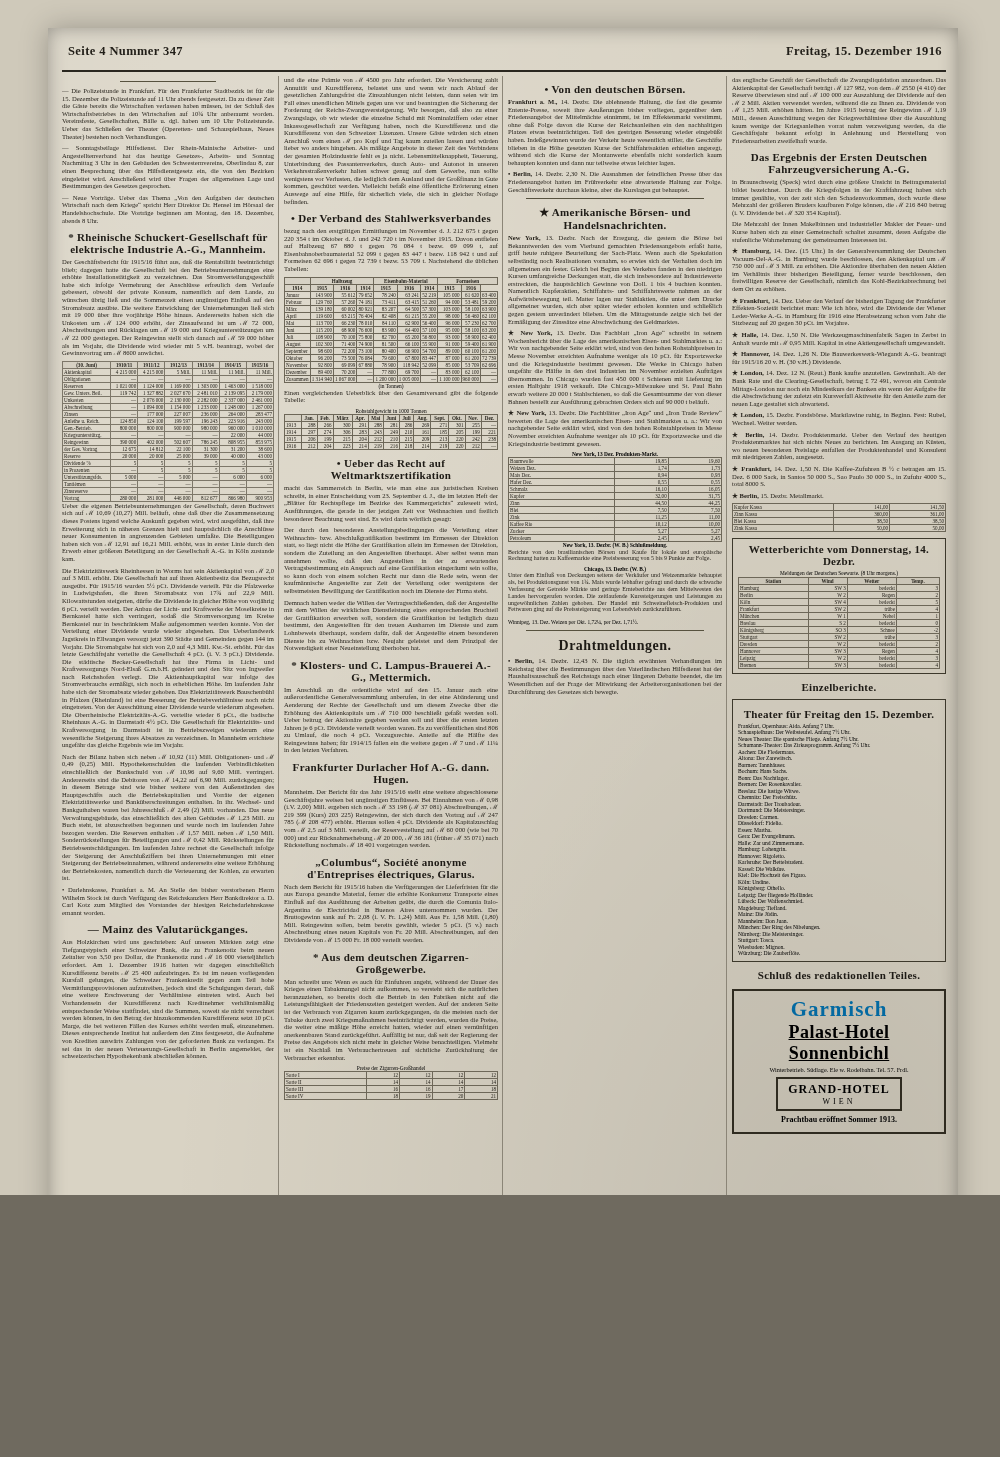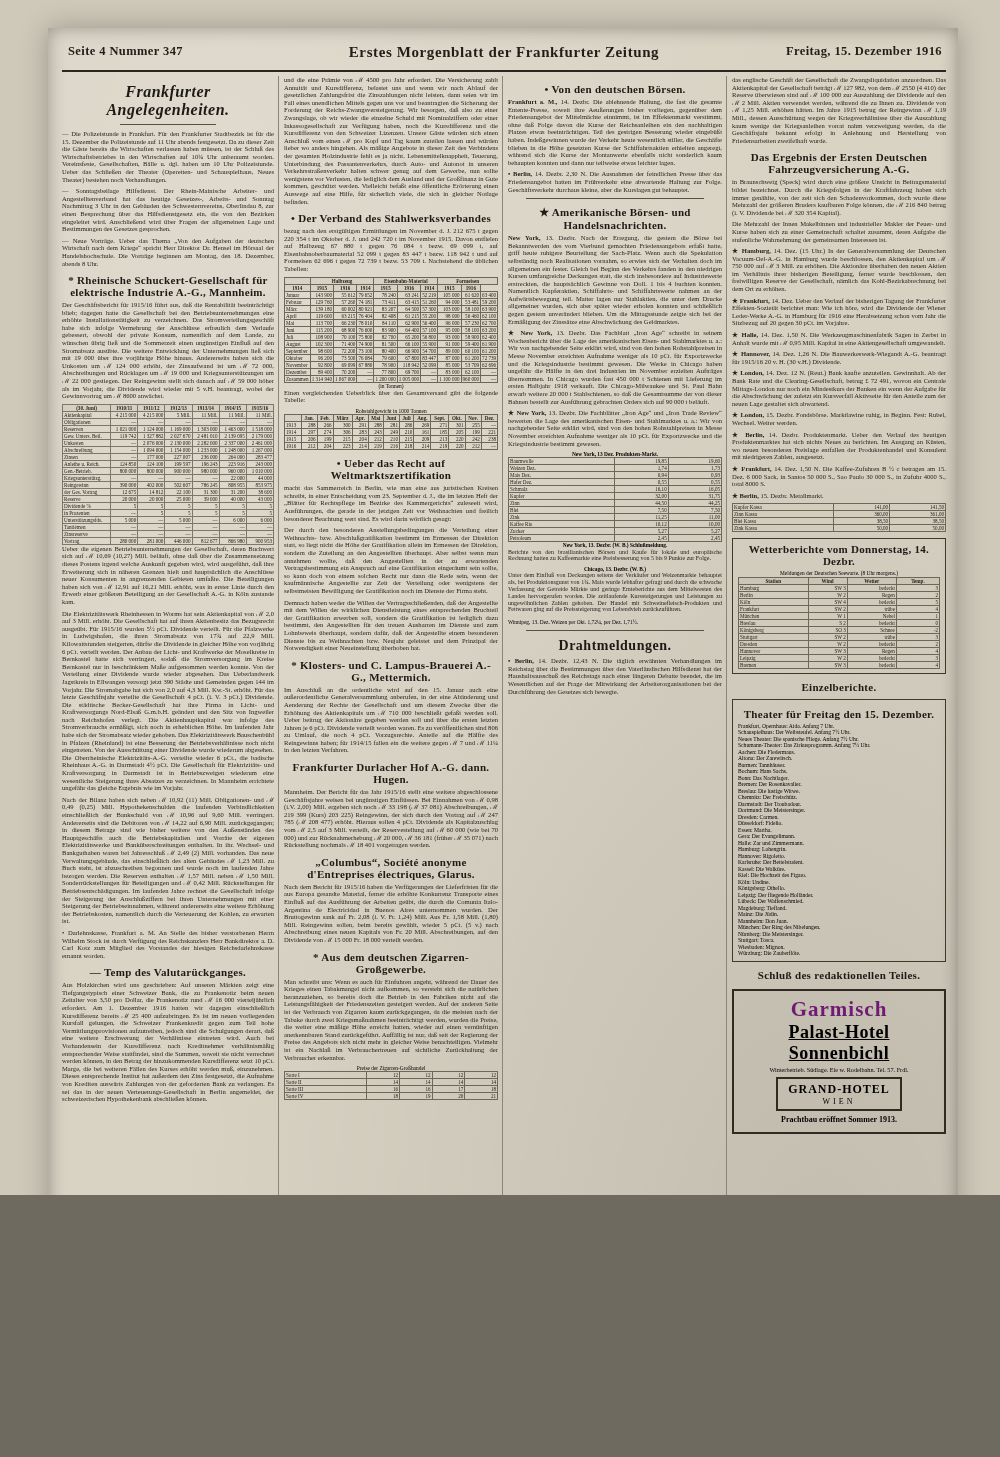--- a/index.html
+++ b/index.html
@@ -76,51 +76,49 @@
   }
   table.t th{font-weight:bold;text-align:center;background:rgba(0,0,0,.03);}
   table.t td.l{text-align:left;}
   table.t.thin th,table.t.thin td{border-color:#7d7769;}
 
   
   .adbanner{
     border:2px solid #2f2b20;margin-top:8px;padding:6px 6px 8px 6px;text-align:center;
     background:rgba(0,0,0,.02);
   }
-  .ad-garmisch{font-size:21px;font-weight:bold;letter-spacing:1px;color:#701a75;}
+  .ad-garmisch{font-size:21px;font-weight:bold;letter-spacing:1px;color:#0369a1;}
   .ad-palast{font-size:18px;font-weight:bold;letter-spacing:.5px;text-decoration:underline;}
   .ad-sub{font-size:6.2px;line-height:7px;margin-top:2px;}
   .ad-grand{
     display:inline-block;border:2px solid #2f2b20;padding:3px 10px;margin-top:4px;
     font-size:12px;font-weight:bold;letter-spacing:1px;
   }
   .ad-wien{font-size:8px;letter-spacing:3px;font-weight:normal;}
   .ad-foot{font-size:8px;font-weight:bold;margin-top:4px;}
 
   .theaterline{font-size:5.6px;line-height:6.5px;}
 </style>
 </head>
 <body>
 
 <div id="page">
   <div id="sheet"></div>
 
   <div class="masthead">
     <div class="mh-left">Seite 4   Nummer 347</div>
-    <div class="mh-center">Erstes Morgenblatt der Frankfurter Zeitung</div>
     <div class="mh-right">Freitag, 15. Dezember 1916</div>
   </div>
 
   <div class="cols">
     <div class="rule r1"></div>
     <div class="rule r2"></div>
     <div class="rule r3"></div>
 
     <div class="col c1">
-      <div class="hd big script">Frankfurter Angelegenheiten.</div>
       <hr class="hr short">
       <p class="para">— Die Polizeistunde in Frankfurt. Für den Frankfurter Stadtbezirk ist für die 15. Dezember die Polizeistunde auf 11 Uhr abends festgesetzt. Da zu dieser Zeit die Gäste bereits die Wirtschaften verlassen haben müssen, ist der Schluß des Wirtschaftsbetriebes in den Wirtschaften auf 10¾ Uhr anberaumt worden. Vereinsfeste, Gesellschaften, Bälle u. dgl. haben um 10 Uhr Polizeistunde. Ueber das Schließen der Theater (Operetten- und Schauspielhaus, Neues Theater) bestehen noch Verhandlungen.</p>
       <p class="para">— Sonntagsbeilage Hilfsdienst. Der Rhein-Mainische Arbeiter- und Angestelltenverband hat das heutige Gesetzes-, Arbeits- und Sonntag Nachmittag 3 Uhr in den Gebäuden des Schwesternvereins, Oberlindau 8, zur einen Besprechung über das Hilfsdienstgesetz ein, die von den Bezirken eingeleitet wird. Anschließend wird über Fragen der allgemeinen Lage und Bestimmungen des Gesetzes gesprochen.</p>
       <p class="para">— Neue Vorträge. Ueber das Thema „Von den Aufgaben der deutschen Wirtschaft nach dem Kriege“ spricht Herr Direktor Dr. Hensel im Hörsaal der Handelshochschule. Die Vorträge beginnen am Montag, den 18. Dezember, abends 8 Uhr.</p>
 
 
       <div class="hd">* Rheinische Schuckert-Gesellschaft für elektrische Industrie A.-G., Mannheim.</div>
       <p class="para">Der Geschäftsbericht für 1915/16 führt aus, daß die Rentabilität beeinträchtigt blieb; dagegen hatte die Gesellschaft bei den Betriebsunternehmungen eine erhöhte Installationstätigkeit zu verzeichnen. Das Stromverteilungsgeschäft habe sich infolge Vermehrung der Anschlüsse erfreulich dem Verlaufe gebessert, obwohl der private Konsum, namentlich auf dem Lande, zu wünschen übrig ließ und die Sommerzeit einen ungünstigen Einfluß auf den Stromabsatz ausübte. Die weitere Entwicklung der Unternehmungen ließ sich mit 19 000 über ihre vorjährige Höhe hinaus. Andererseits haben sich die Unkosten um ℳ 124 000 erhöht, der Zinsaufwand ist um ℳ 72 000, Abschreibungen und Rücklagen um ℳ 19 000 und Kriegsunterstützungen um ℳ 22 000 gestiegen. Der Reingewinn stellt sich danach auf ℳ 59 000 höher als im Vorjahr, die Dividende wird wieder mit 5 v.H. beantragt, wobei der Gewinnvortrag um ℳ 8600 anwächst.</p>
 
       <table class="t thin">
@@ -307,21 +305,21 @@
               <td>866 980</td>
               <td>900 953</td>
             </tr>
           </tbody>
       </table>
 
       <p class="para">Ueber die eigenen Betriebsunternehmungen der Gesellschaft, deren Buchwert sich auf ℳ 10,69 (10,27) Mill. beläuft, ohne daß über die Zusammensetzung dieses Postens irgend welche Auskunft gegeben wird, wird ausgeführt, daß ihre Erweiterung sich in näheren Grenzen hielt und hauptsächlich die Anschlüsse neuer Konsumenten in angrenzenden Gebieten umfaßte. Die Beteiligungen haben sich von ℳ 12,91 auf 16,21 Mill. erhöht, was in erster Linie durch den Erwerb einer größeren Beteiligung an der Gesellschaft A.-G. in Köln zustande kam.</p>
       <p class="para">Die Elektrizitätswerk Rheinhessen in Worms hat sein Aktienkapital von ℳ 2,0 auf 3 Mill. erhöht. Die Gesellschaft hat auf ihren Aktienbesitz das Bezugsrecht ausgeübt. Für 1915/16 wurden 5½ pCt. Dividende verteilt. Für die Pfalzwerke in Ludwigshafen, die ihren Stromabsatz von 17¾ auf 22,9 Mill. Kilowattstunden steigerten, dürfte die Dividende in gleicher Höhe von vorjährig 6 pCt. verteilt werden. Der Anbau der Licht- und Kraftwerke der Moselkreise in Bernkastel hatte sich verringert, sodaß die Stromversorgung im Kreise Bernkastel nur in beschränktem Maße aufgenommen werden konnte. Von der Verteilung einer Dividende wurde wieder abgesehen. Das Ueberlandwerk Jagstkreis in Ellwangen versorgt jetzt 390 Städte und Gemeinden gegen 144 im Vorjahr. Die Stromabgabe hat sich von 2,0 auf 4,3 Mill. Kw.-St. erhöht. Für das letzte Geschäftsjahr verteilte die Gesellschaft 4 pCt. (i. V. 3 pCt.) Dividende. Die städtische Becker-Gesellschaft hat ihre Firma in Licht- und Kraftversorgungs Nord-Elsaß G.m.b.H. geändert und den Sitz von Ingweiler nach Reichshofen verlegt. Die Aktienhauptkapital war infolge des Stromverbrauchs ermäßigt, sich noch in erheblichen Höhe. Im laufenden Jahr habe sich der Stromabsatz wieder gehoben. Das Elektrizitätswerk Bauschenbühl in Pfalzen (Rheinland) ist eine Besserung der Betriebsverhältnisse noch nicht eingetreten. Von der Ausschüttung einer Dividende wurde wiederum abgesehen. Die Oberrheinische Elektrizitäts-A.-G. verteilte wieder 6 pCt., die badische Rheinhaus A.-G. in Darmstadt 4½ pCt. Die Gesellschaft für Elektrizitäts- und Kraftversorgung in Darmstadt ist in Betriebszweigen wiederum eine wesentliche Steigerung ihres Absatzes zu verzeichnen. In Mannheim errichtete ungefähr das gleiche Ergebnis wie im Vorjahr.</p>
       <p class="para">Nach der Bilanz haben sich neben ℳ 10,92 (11) Mill. Obligationen- und ℳ 0,49 (0,25) Mill. Hypothekenschulden die laufenden Verbindlichkeiten einschließlich der Bankschuld von ℳ 10,96 auf 9,60 Mill. verringert. Andererseits sind die Debitoren von ℳ 14,22 auf 6,90 Mill. zurückgegangen; in diesem Betrage sind wie bisher weitere von den Außenständen des Hauptgeschäfts auch die Betriebskapitalien und Vorräte der eigenen Elektrizitätswerke und Banküberschreitungen enthalten. In ihr. Wechsel- und Bankguthaben waren bei Jahresschluß ℳ 2,49 (2) Mill. vorhanden. Das neue Verwaltungsgebäude, das einschließlich des alten Gebäudes ℳ 1,23 Mill. zu Buch steht, ist abzuschreiben begonnen und wurde noch im laufenden Jahre bezogen werden. Die Reserven enthalten ℳ 1,57 Mill. neben ℳ 1,50 Mill. Sonderrückstellungen für Beteiligungen und ℳ 0,42 Mill. Rückstellungen für Betriebsentschädigungen. Im laufenden Jahre rechnet die Gesellschaft infolge der Steigerung der Anschlußziffern bei ihren Unternehmungen mit einer Steigerung der Betriebseinnahmen, während andererseits eine weitere Erhöhung der Betriebskosten, namentlich durch die Verteuerung der Kohlen, zu erwarten ist.</p>
       <p class="para">• Darlehnskasse, Frankfurt a. M. An Stelle des bisher verstorbenen Herrn Wilhelm Stock ist durch Verfügung des Reichskanzlers Herr Bankdirektor a. D. Carl Kotz zum Mitglied des Vorstandes der hiesigen Reichsdarlehnskasse ernannt worden.</p>
-      <div class="hd">— Temp des Valutarückganges.</div>
+      <div class="hd">— Mainz des Valutarückganges.</div>
       <p class="para">Aus Holzkirchen wird uns geschrieben: Auf unseren Märkten zeigt eine Tiefgangstypisch einer Schweizer Bank, die zu Frankenotiz beim neuen Zeitalter von 3,50 pro Dollar, die Frankenotiz rund ℳ 16 000 vierteljährlich erfordert. Am 1. Dezember 1916 hatten wir dagegen einschließlich Kursdifferenz bereits ℳ 25 400 aufzubringen. Es ist im neuen vorliegenden Kursfall gelungen, die Schweizer Frankenkredit gegen zum Teil hohe Vermittlungsprovisionen aufzutreiben, jedoch sind die Schulgungen derart, daß eine weitere Erschwerung der Verhältnisse eintreten wird. Auch bei Vorhandensein der Kursdifferenz nach Kreditnehmer verhältnismäßig entsprechender Weise stattfindet, sind die Summen, soweit sie nicht verrechnet werden können, in den Betrag der hinzukommenden Kursdifferenz setzt 10 pCt. Marge, die bei weiteren Fällen des Kurses erhöht werden muß, einzunehmen. Dieses entsprechende Institut hat außerdem den Zins festgesetzt, die Aufnahme von Krediten auswärts Zahlungen von der geforderten Bank zu verlangen. Es sei das in der neuen Verteuerungs-Gesellschaft in Berlin angemeldet, der schweizerischen Hypothekenbank abschließen können.</p>
     </div>
 
     <div class="col c2">
       <p class="para">und die eine Prämie von ℳ 4500 pro Jahr erfordert. Die Versicherung zahlt Annuität und Kursdifferenz, belastet uns und wenn wir nach Ablauf der gesetzlichen Zahlungsfrist die Zinszahlungen nicht leisten, dann seien wir im Fall eines unendlichen Mittels gegen uns vor und beantragten die Sicherung der Forderung der Reichs-Zwangsversteigerung. Wir besorgen, daß also zu einer Zwangslage, ob wir wieder die einzelne Schuld mit Nominalziffern oder einer Inkassogesellschaft zur Verfügung haben, noch die Kursdifferenz und die Kursdifferenz von den Schweizer Lizenzen. Unsere Gäste würden sich einen Anschluß vom einen ℳ pro Kopf und Tag kaum zuteilen lassen und würden lieber wo anders hingehen. Als mäßige Angebote in dieser Zeit des Verbindens der gesamten Holzindustrie fehlt es ja nicht. Lebensmittelknappheit, Teuerung, Unterbindung des Passantenverkehrs, durch Auto- und Autonot in unseren Verkehrsstraßenverkehr halten schwer genug auf dem Gewerbe, nun sollte wenigstens vor Verlusten, die lediglich dem Ausland und der Großfinanz in Gute kommen, geschützt werden. Vielleicht befaßt eine öffentliche Erörterung einen Auswege auf eine Hilfe, für sicherlich viele, die sich in gleicher Notlage befinden.</p>
 
       <div class="hd">• Der Verband des Stahlwerksverbandes</div>
       <p class="para">bezug nach den erstgültigen Ermittlungen im November d. J. 212 675 t gegen 220 354 t im Oktober d. J. und 242 720 t im November 1915. Davon entfielen auf Halbzeug 67 880 t gegen 76 084 t bezw. 69 099 t, auf Eisenbahnoberbaumaterial 52 099 t gegen 83 447 t bezw. 118 942 t und auf Formeisen 62 696 t gegen 72 739 t bezw. 53 709 t. Nachstehend die üblichen Tabellen:</p>
 
       <table class="t">

